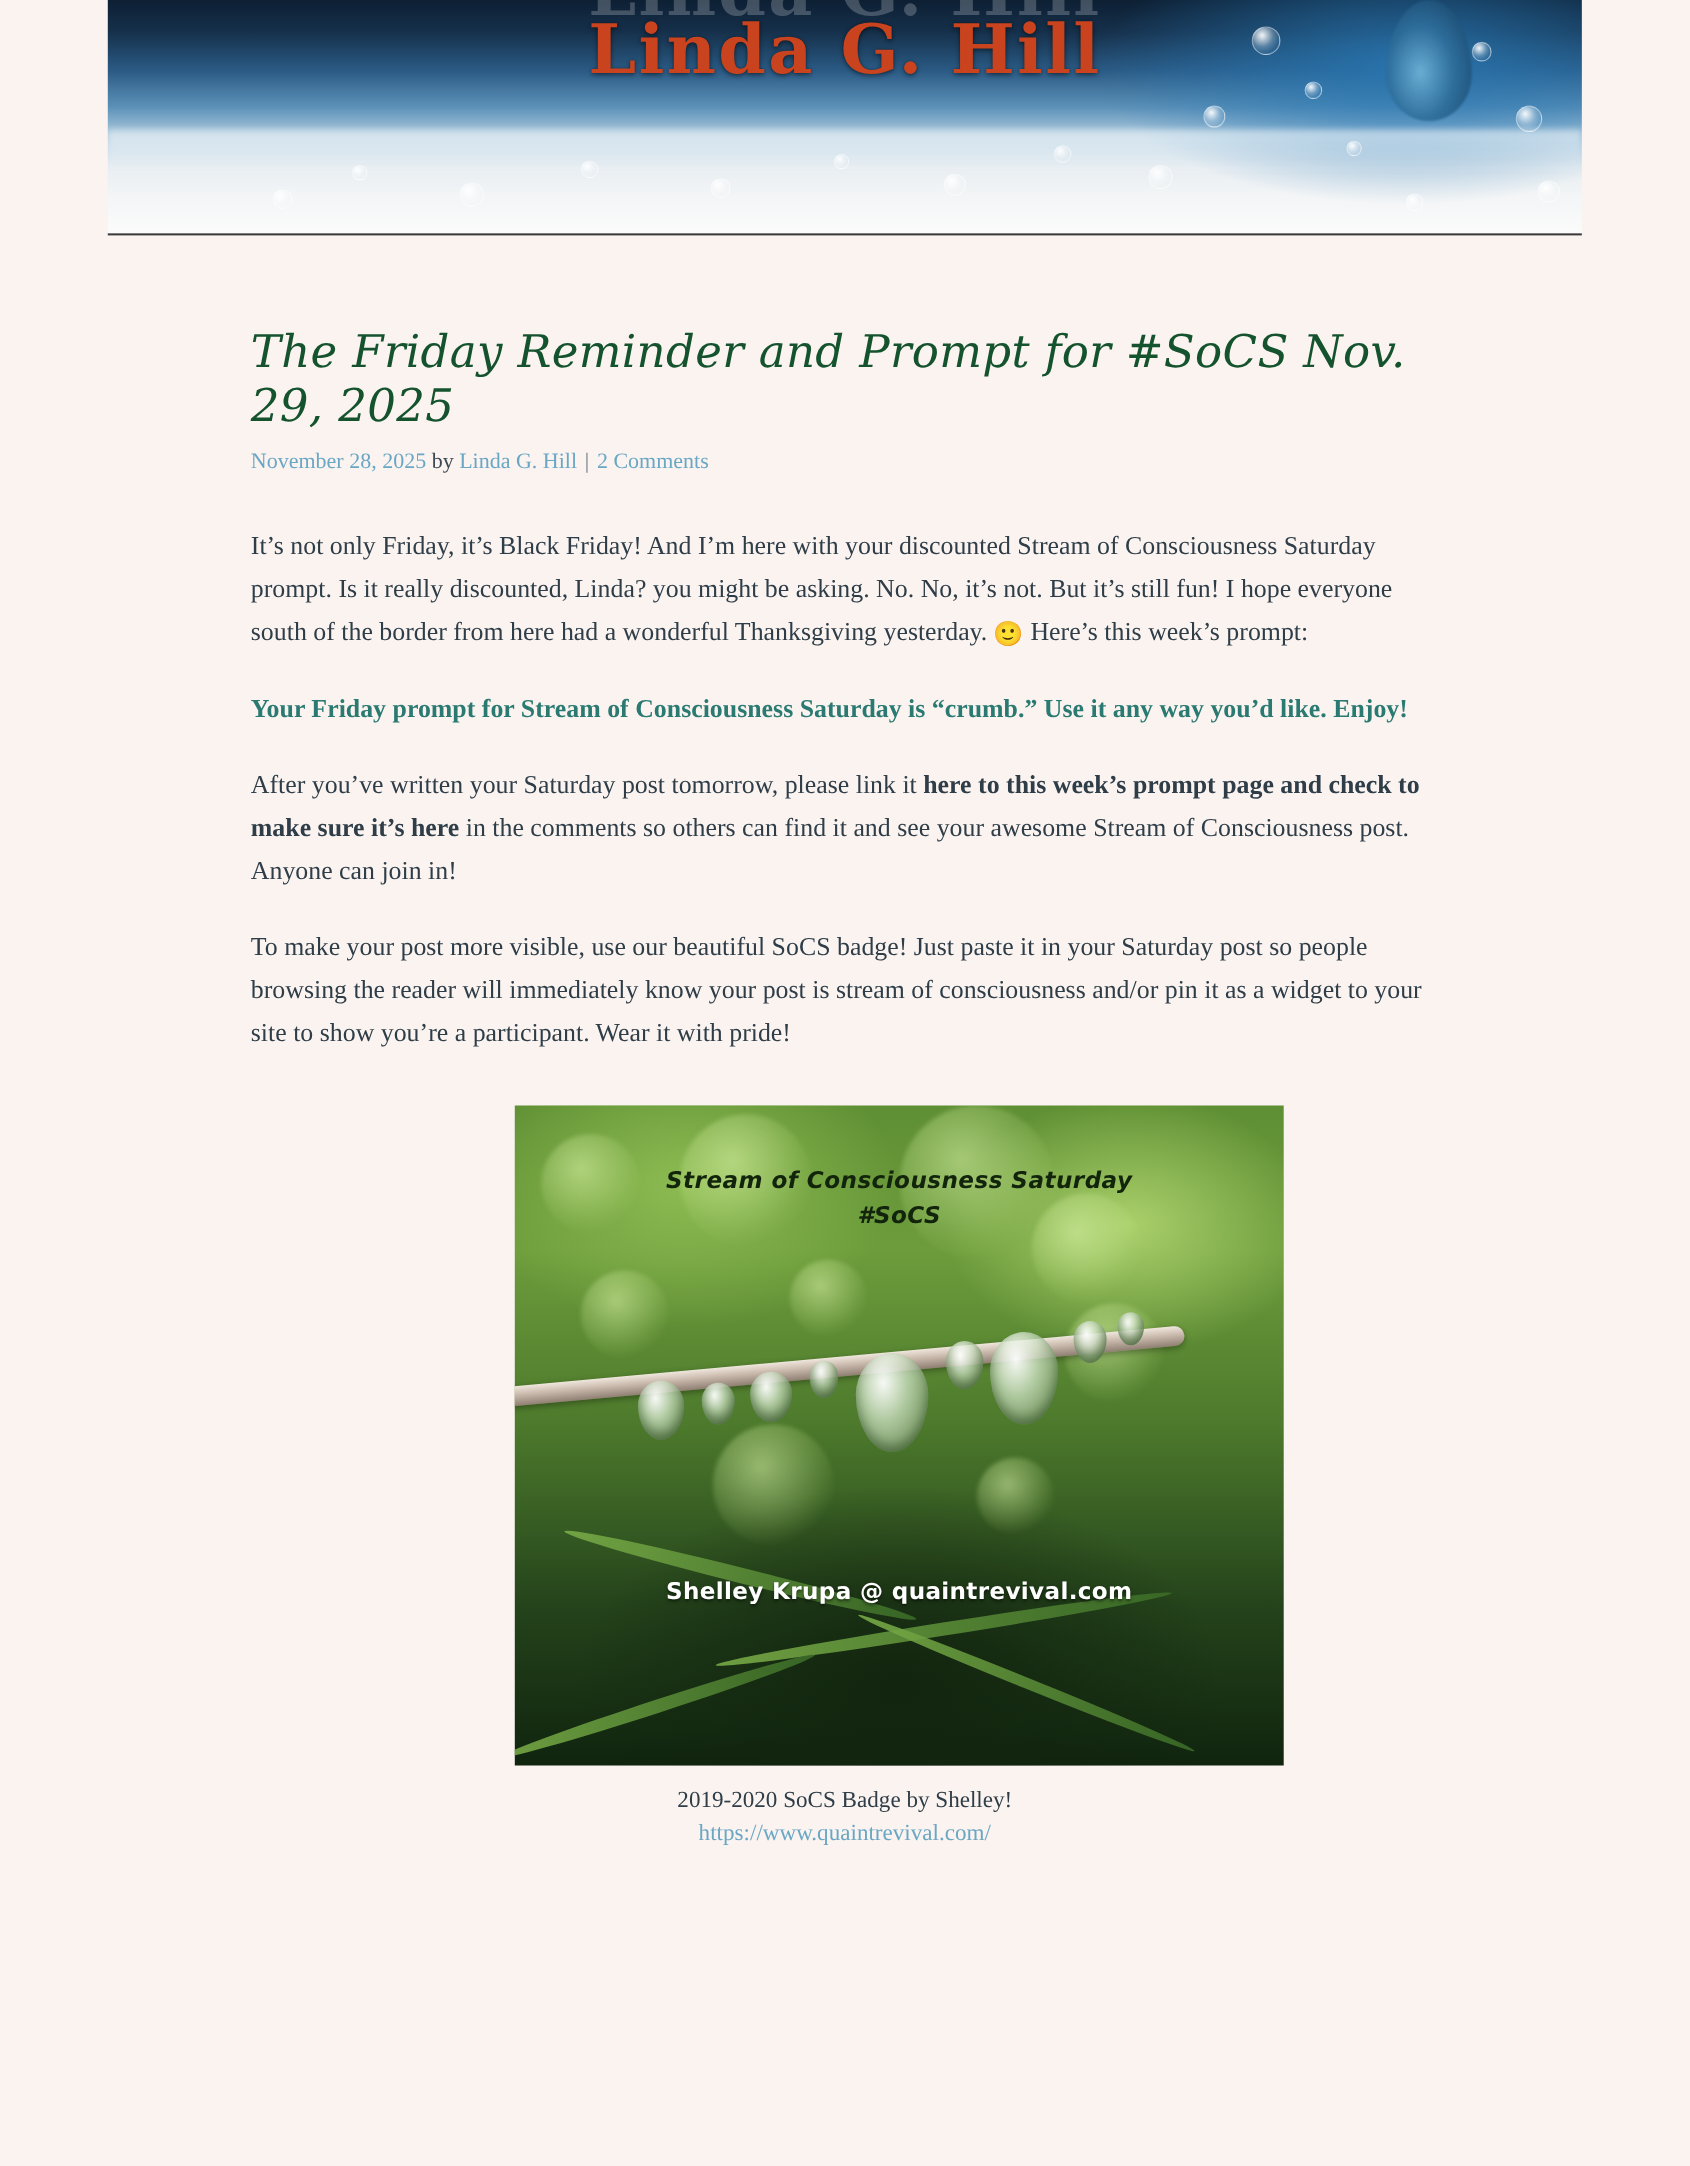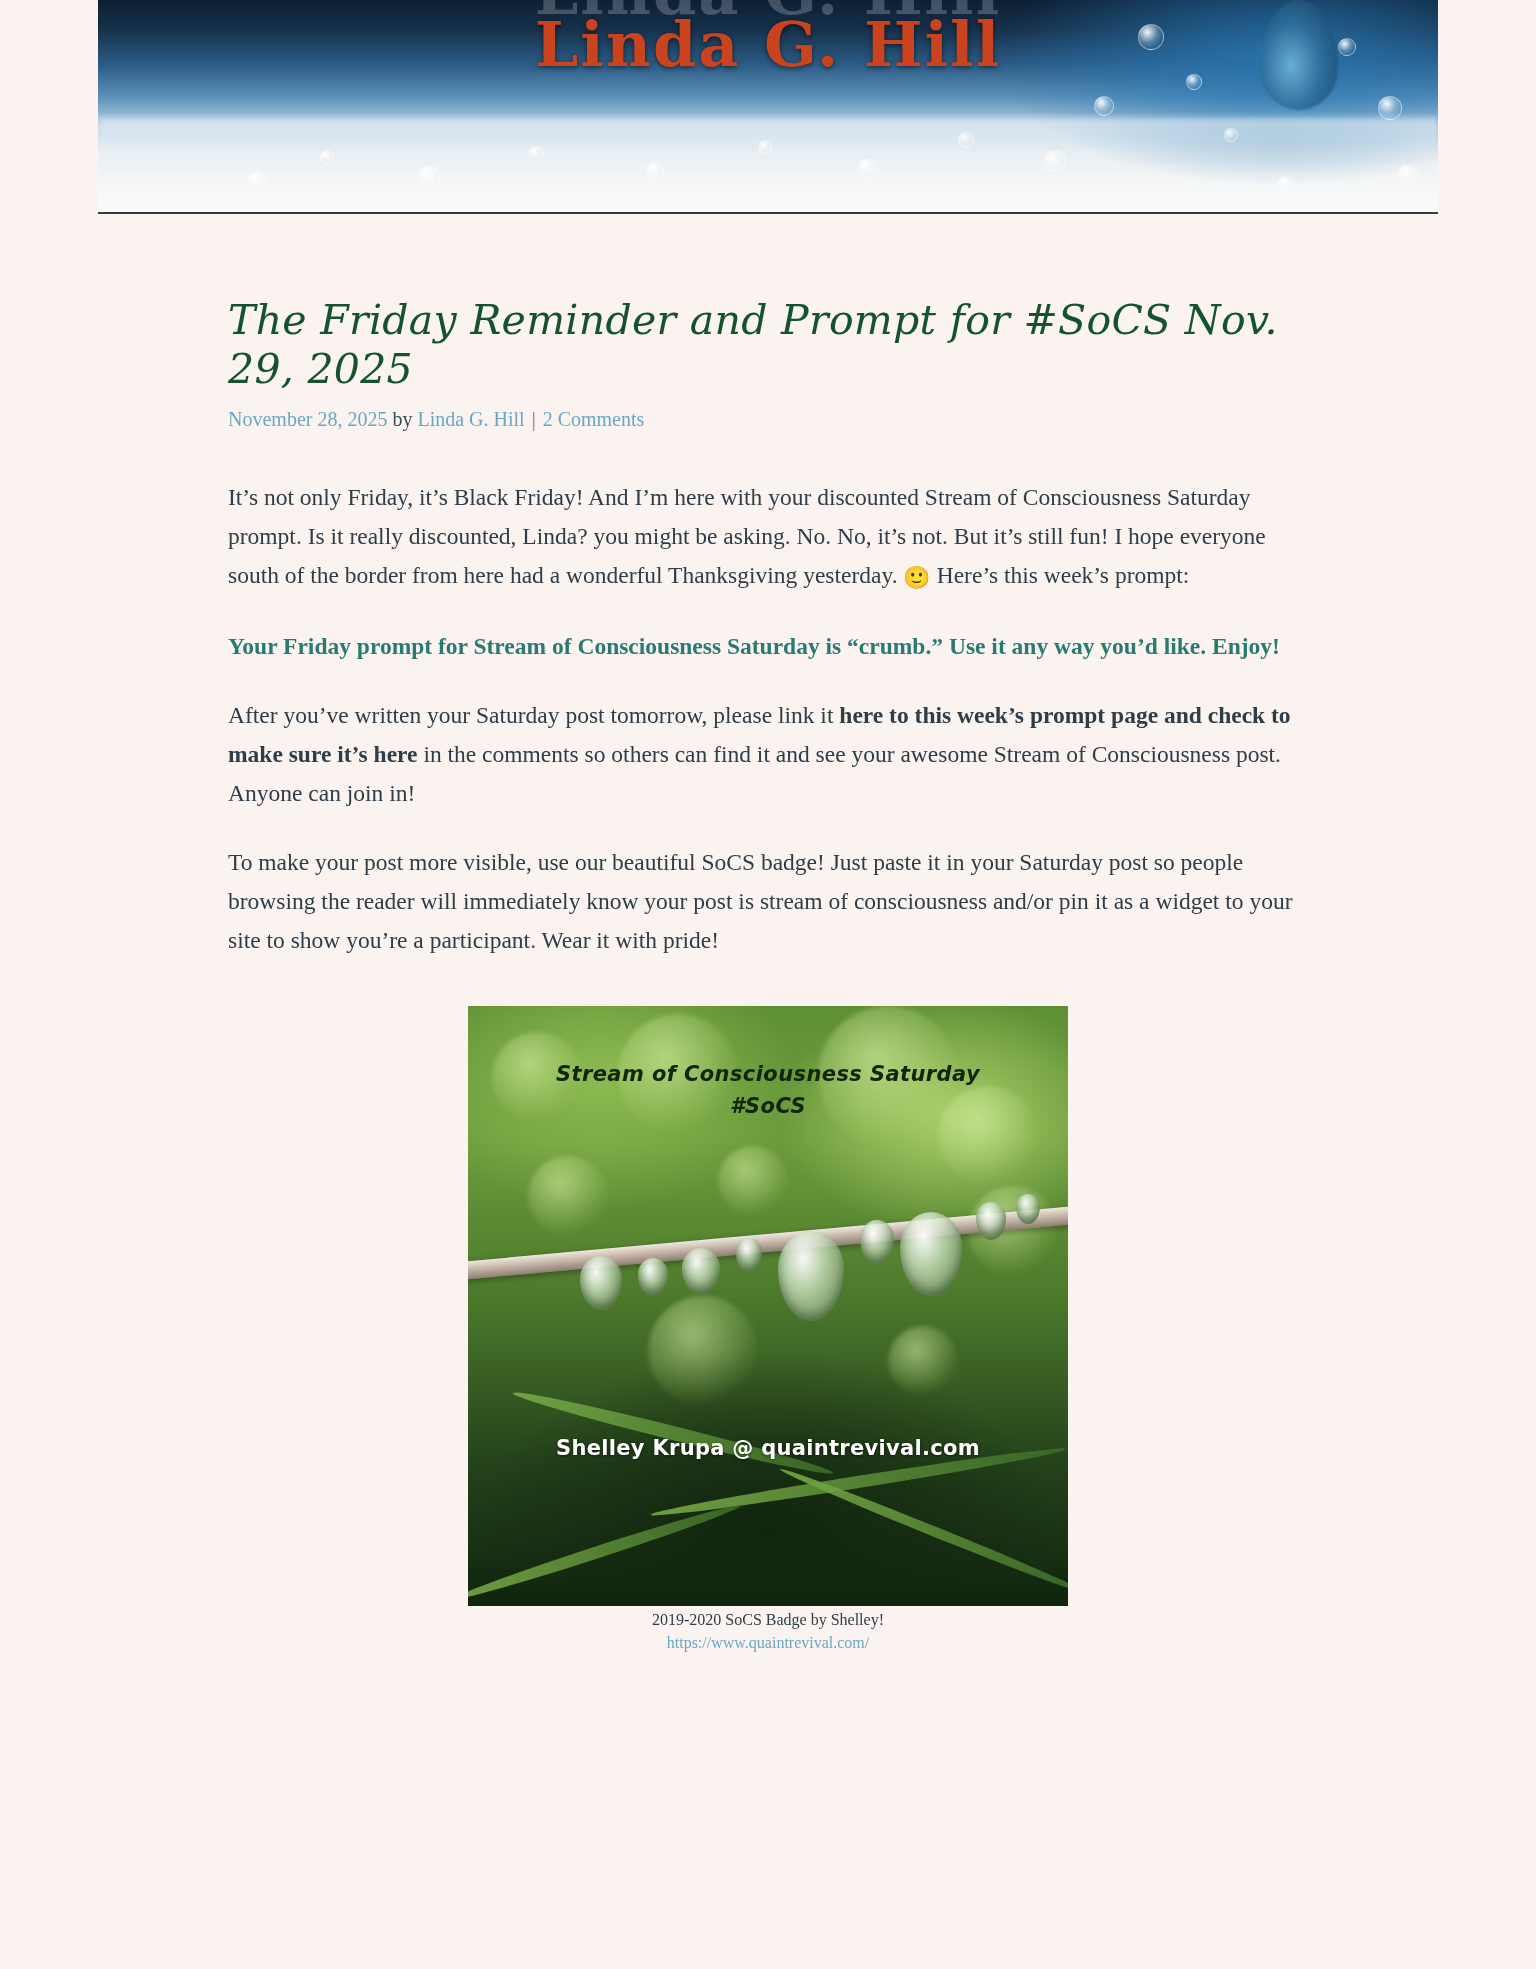--- a/index.html
+++ b/index.html
@@ -144,21 +144,21 @@
   }
 
   
   .figure {
     margin: 46px auto 0 auto;
     width: 600px;
     text-align: center;
   }
   .badge {
     position: relative;
-    width: 600px;
+    width: 699px;
     height: 600px;
     overflow: hidden;
     background:
       radial-gradient(ellipse 300px 200px at 22% 12%, #8dbb52 0%, rgba(141,187,82,0) 65%),
       radial-gradient(ellipse 260px 180px at 80% 18%, #a9cf6a 0%, rgba(169,207,106,0) 65%),
       radial-gradient(ellipse 420px 260px at 50% 88%, #12250f 0%, rgba(18,37,15,0) 70%),
       linear-gradient(to bottom, #5f8f34 0%, #6d9c3c 22%, #4d7a2c 48%, #24431b 76%, #10240e 100%);
   }
   .badge .bokeh {
     position: absolute;
@@ -207,23 +207,23 @@
     left: 0; right: 0;
     text-align: center;
     font-family: "DejaVu Sans", sans-serif;
     font-weight: 700;
     font-size: 21px;
     color: #ffffff;
     letter-spacing: 0.3px;
     text-shadow: 0 1px 3px rgba(0,0,0,0.55);
   }
   .caption {
-    font-size: 16px;
+    font-size: 21px;
     color: #2e3d47;
-    margin-top: 2px;
+    margin-top: 16px;
     line-height: 1.45;
   }
   .caption a {
     color: #6aa7c4;
     text-decoration: none;
   }
 </style>
 </head>
 <body>
 

